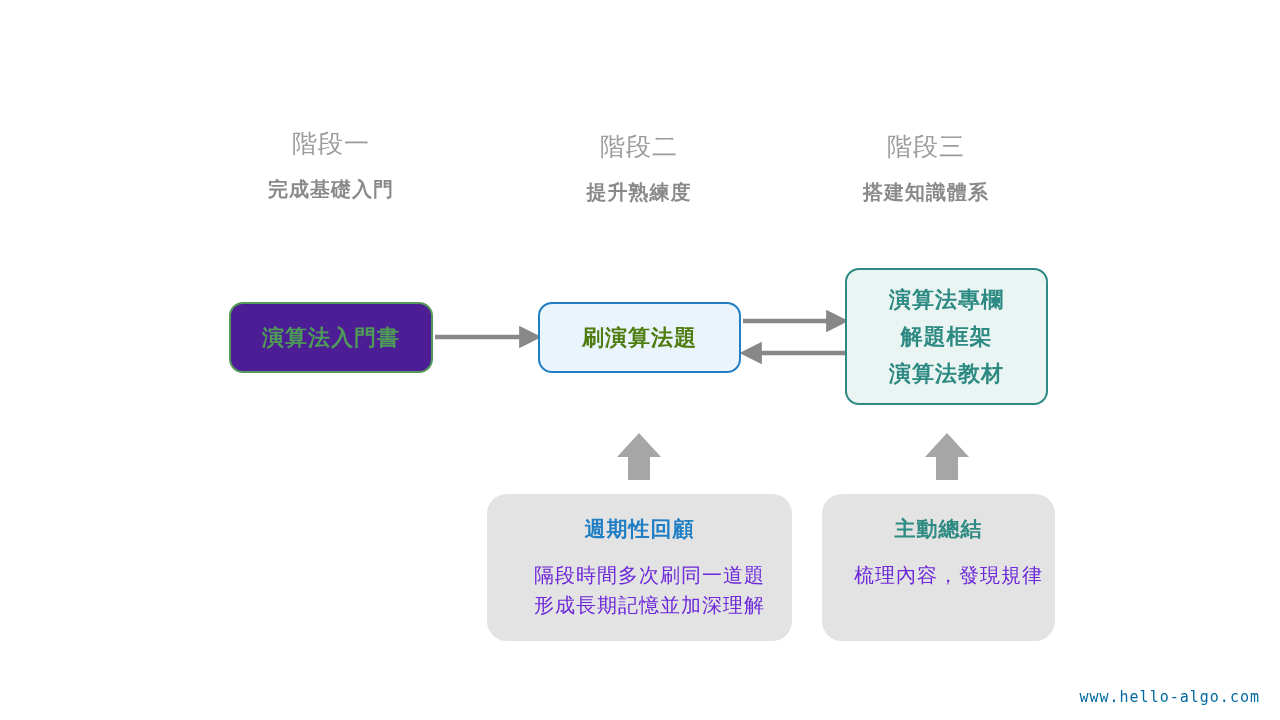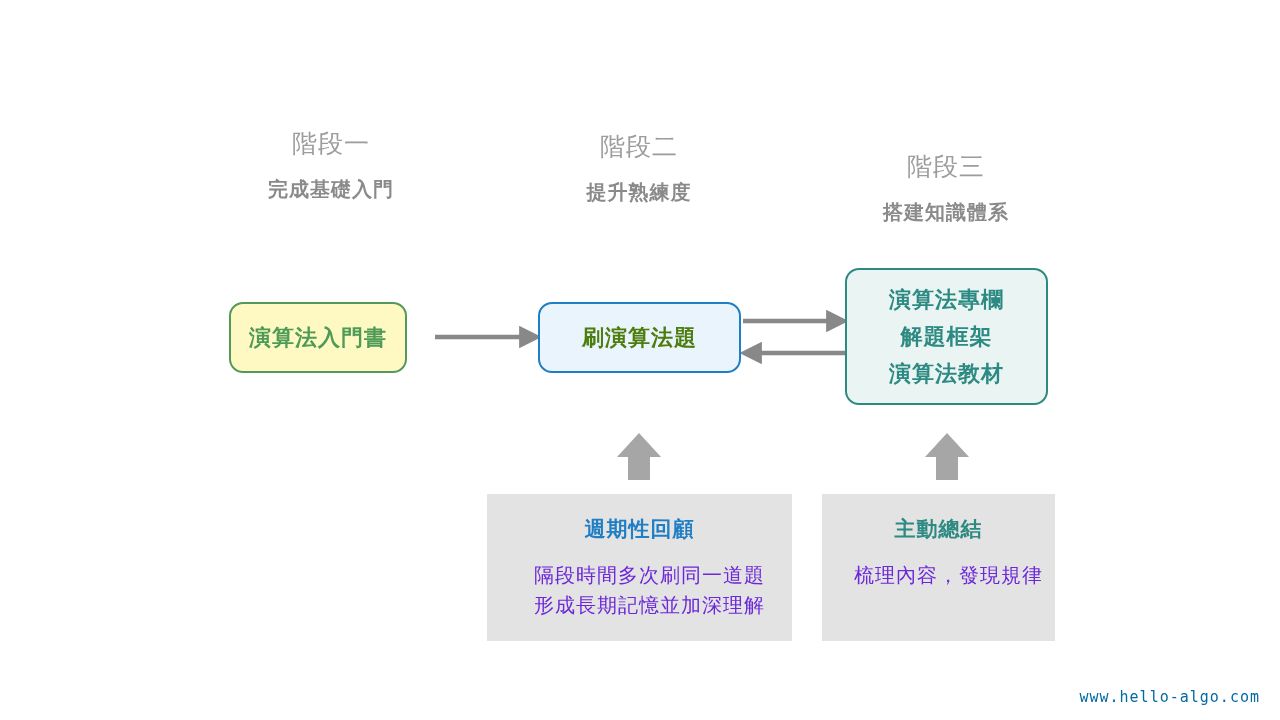--- a/index.html
+++ b/index.html
@@ -36,38 +36,38 @@
   .stage-sub {
     font-size: 20px;
     color: #8a8a8a;
     font-weight: 700;
     letter-spacing: 1px;
     line-height: 26px;
     margin-top: 18px;
   }
   #stage-1 { left: 201px; top: 128px; }
   #stage-2 { left: 509px; top: 131px; }
-  #stage-3 { left: 816px; top: 131px; margin-top: 20px; }
+  #stage-3 { left: 796px; top: 131px; }
 
   
   .flow-box {
     position: absolute;
     box-sizing: border-box;
     border-radius: 14px;
     display: flex;
     flex-direction: column;
     align-items: center;
     justify-content: center;
     font-weight: 700;
     letter-spacing: 1px;
   }
   #box-book {
     left: 229px;  top: 302px;
-    width: 178px; height: 71px;
-    background: #fef9c3;
+    width: 204px; height: 71px;
+    background: #4c1d95;
     border: 2px solid #54985a;
     color: #4e9a57;
     font-size: 22px;
   }
   #box-practice {
     left: 538px;  top: 302px;
     width: 203px; height: 71px;
     background: #eaf4fc;
     border: 2px solid #1f7ec4;
     color: #4d7c0f;
@@ -81,21 +81,21 @@
     color: #2d8a82;
     font-size: 22px;
   }
   #box-resources .line { line-height: 37px; }
 
   
   .note-card {
     position: absolute;
     box-sizing: border-box;
     background: #e3e3e3;
-    border-radius: 0;
+    border-radius: 20px;
     text-align: center;
     padding-top: 22px;
   }
   #note-review { left: 487px; top: 494px; width: 305px; height: 147px; }
   #note-summary { left: 822px; top: 494px; width: 233px; height: 147px; }
   .note-title {
     font-size: 21px;
     font-weight: 700;
     letter-spacing: 1px;
     line-height: 26px;

